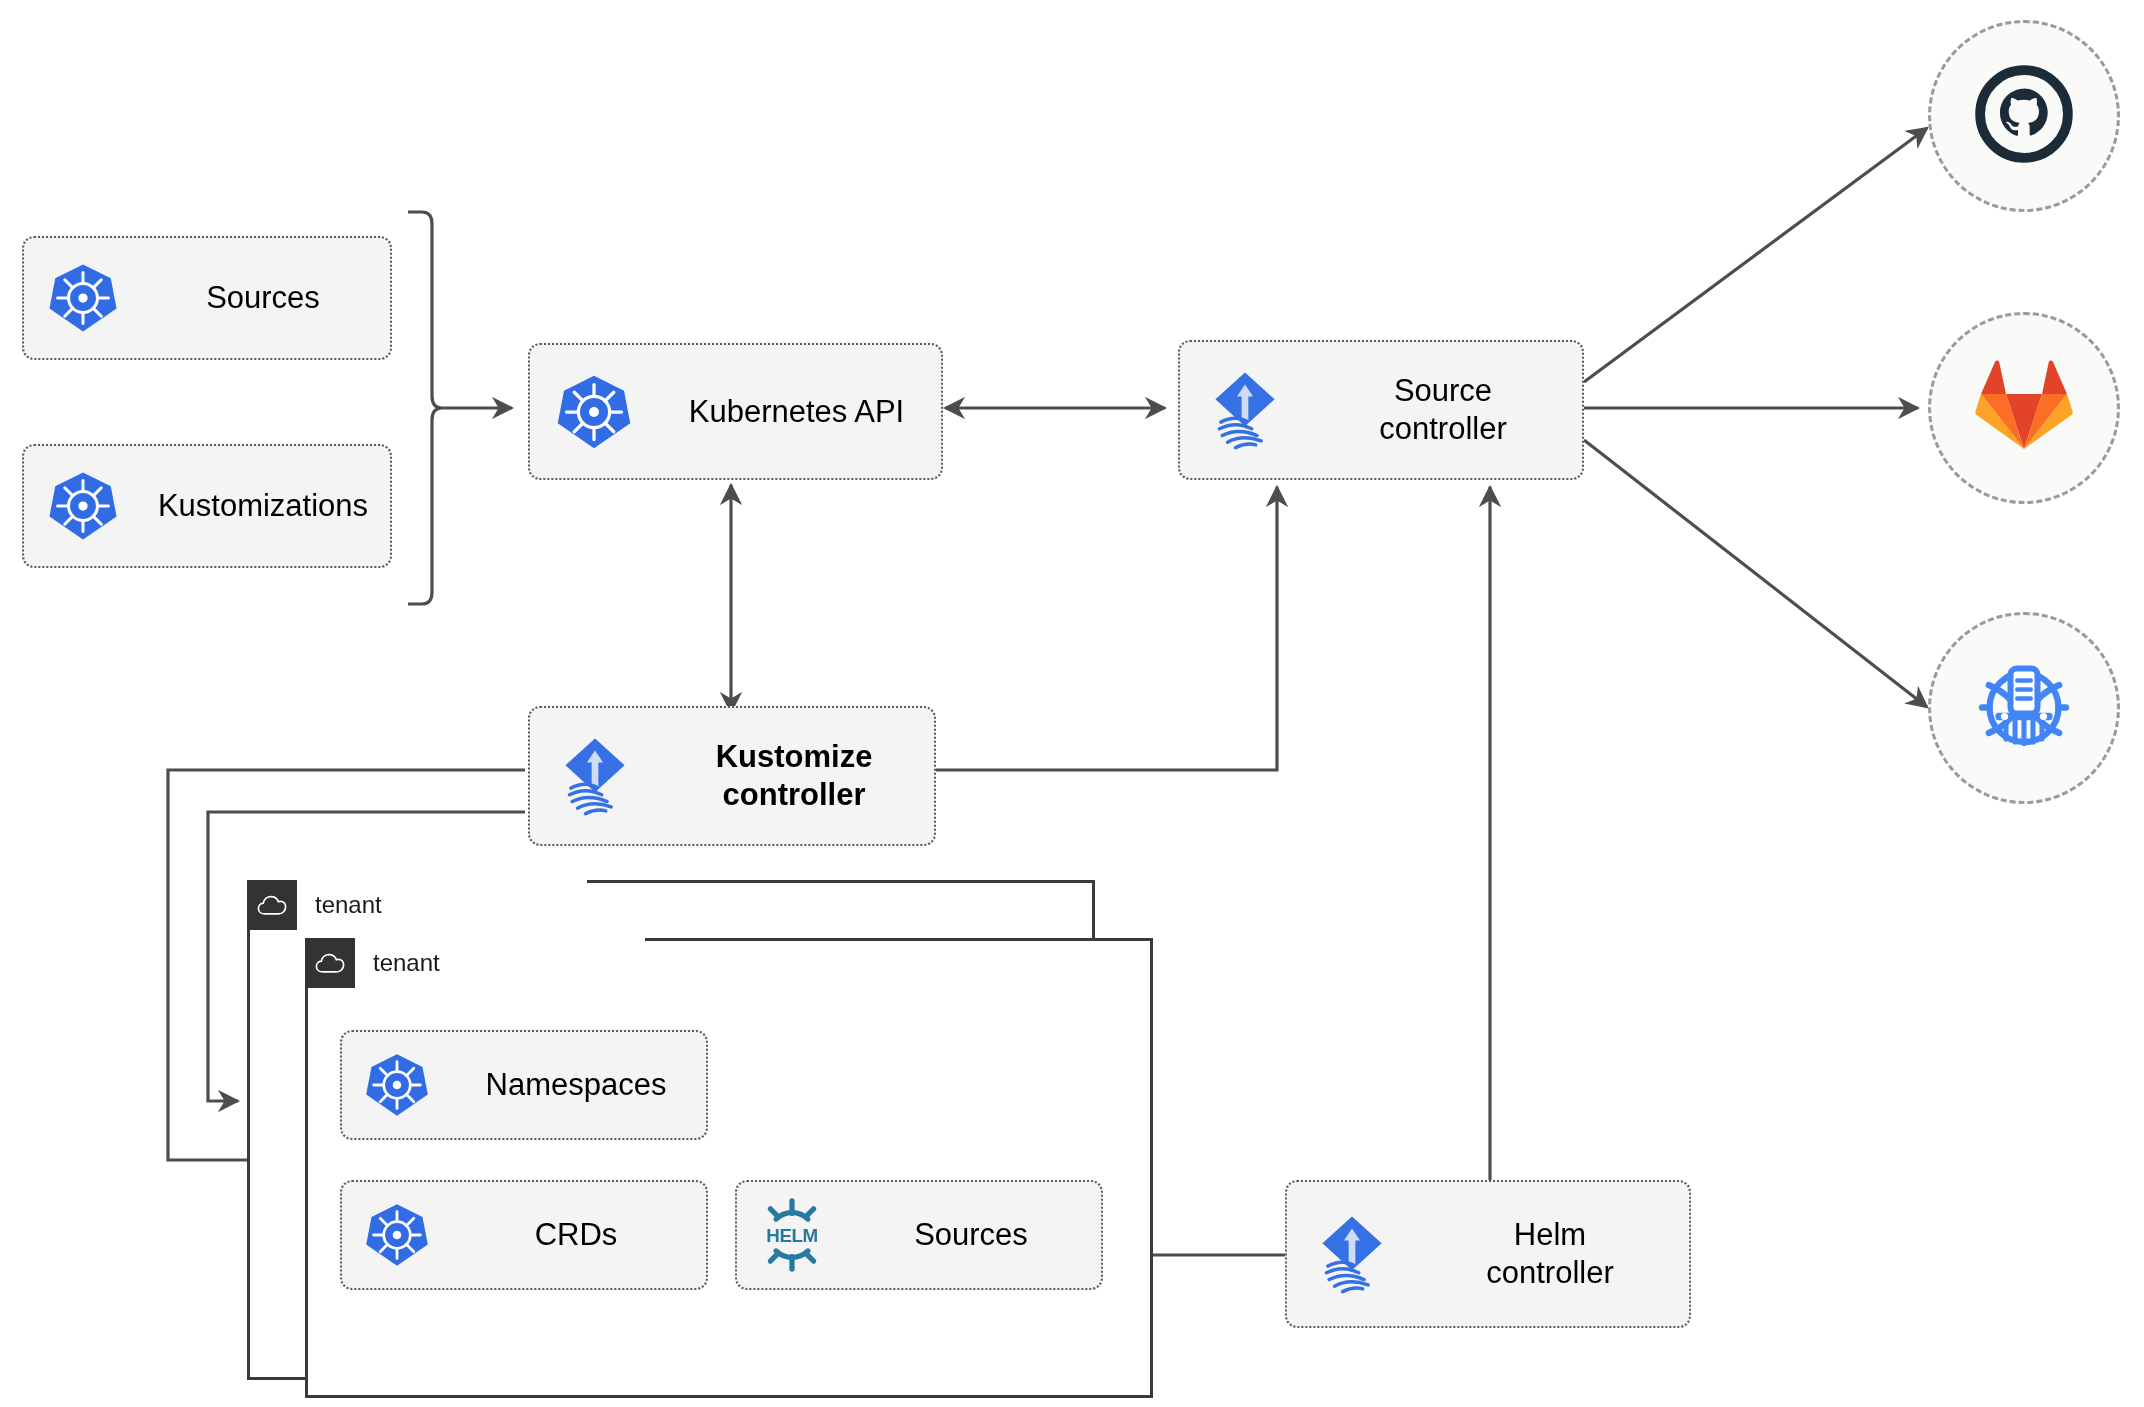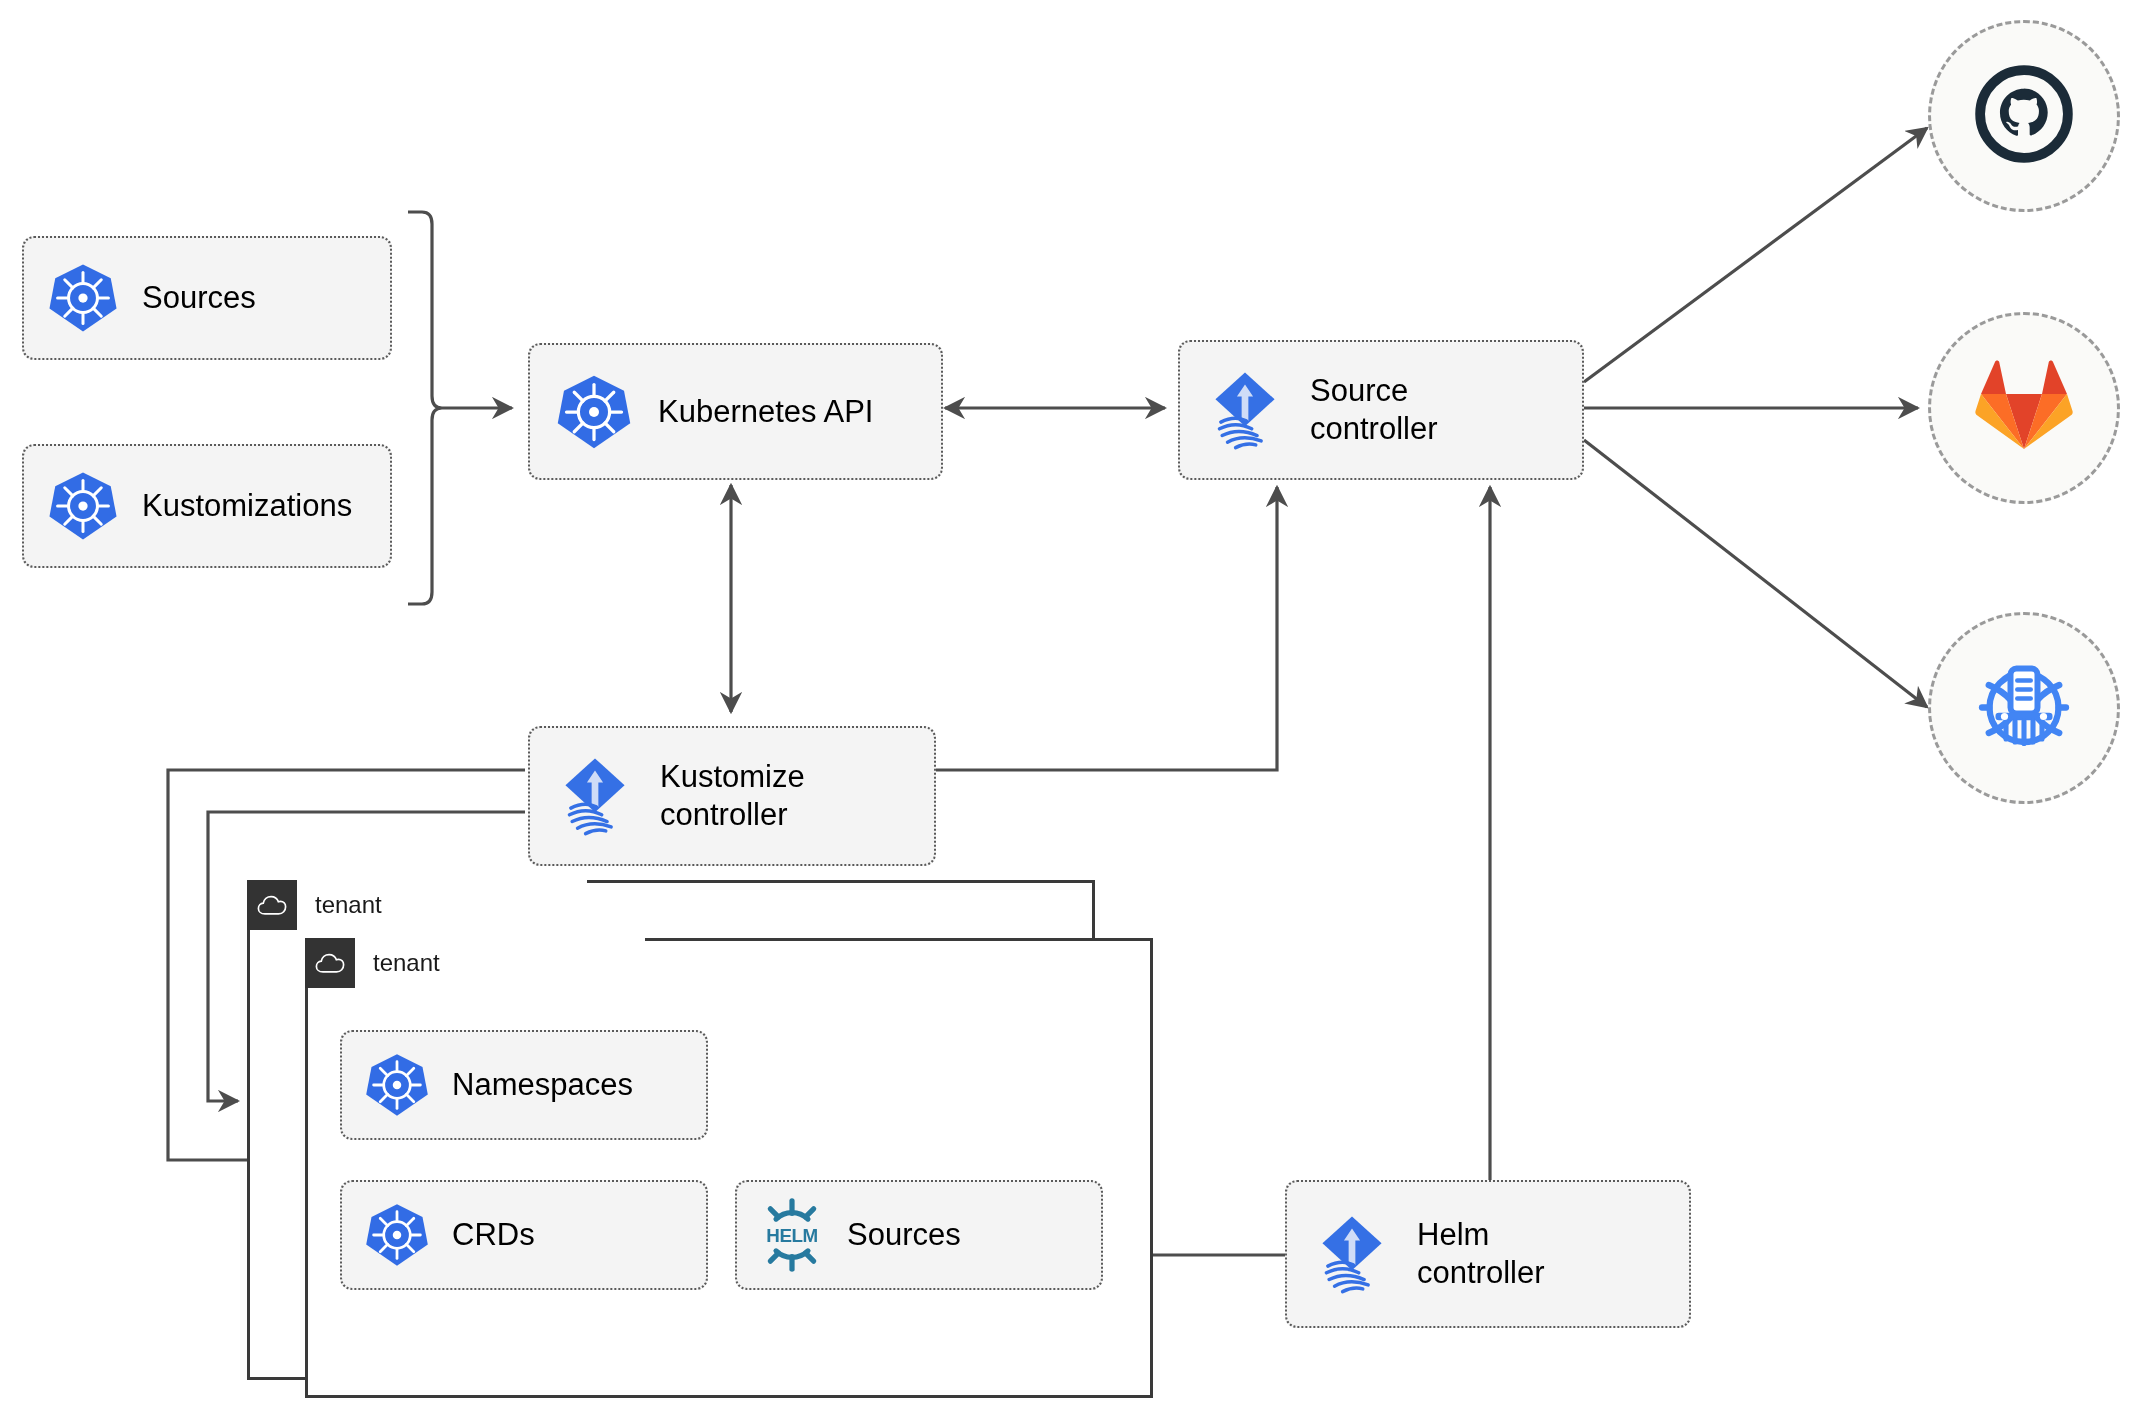--- a/index.html
+++ b/index.html
@@ -17,21 +17,21 @@
     background: #f4f4f4;
     border: 2px dotted #5a5a5a;
     border-radius: 12px;
     display: flex;
     align-items: center;
     overflow: hidden;
   }
   .node .ico { flex: 0 0 auto; display:flex; align-items:center; justify-content:center; }
   .node .lbl {
     flex: 1 1 auto;
-    text-align: left;
+    text-align: center;
     color: #000;
     font-size: 31px;
     line-height: 1.22;
     white-space: pre-line;
     padding-right: 6px;
   }
 
   
   .circle-node {
     position: absolute;
@@ -207,21 +207,21 @@
           <path d="M15 51 Q 27 45 41 51"></path>
           <path d="M19 56 Q 30 50 44 55"></path>
           <path d="M25 60 Q 33 56 40 58"></path>
         </g>
       </svg>
     </span>
     <span class="lbl">Source
 controller</span>
   </div>
 
-  <div class="node" style="left:528px; top:726px; width:408px; height:140px;">
+  <div class="node" style="left:528px; top:706px; width:408px; height:140px;font-weight:bold;">
     <span class="ico" style="width:130px;">
       <svg width="86" height="86" viewBox="0 0 64 64">
         <polygon points="32,4 54,24 32,44 10,24" fill="#3570E5"></polygon>
         <path d="M32 13 L38 22 L34.5 22 L34.5 40 L29.5 40 L29.5 22 L26 22 Z" fill="#cfdcf7"></path>
         <g stroke="#3570E5" stroke-width="2.6" fill="none" stroke-linecap="round">
           <path d="M14 41 Q 24 36 33 40"></path>
           <path d="M13 46 Q 25 40 37 46"></path>
           <path d="M15 51 Q 27 45 41 51"></path>
           <path d="M19 56 Q 30 50 44 55"></path>
           <path d="M25 60 Q 33 56 40 58"></path>

